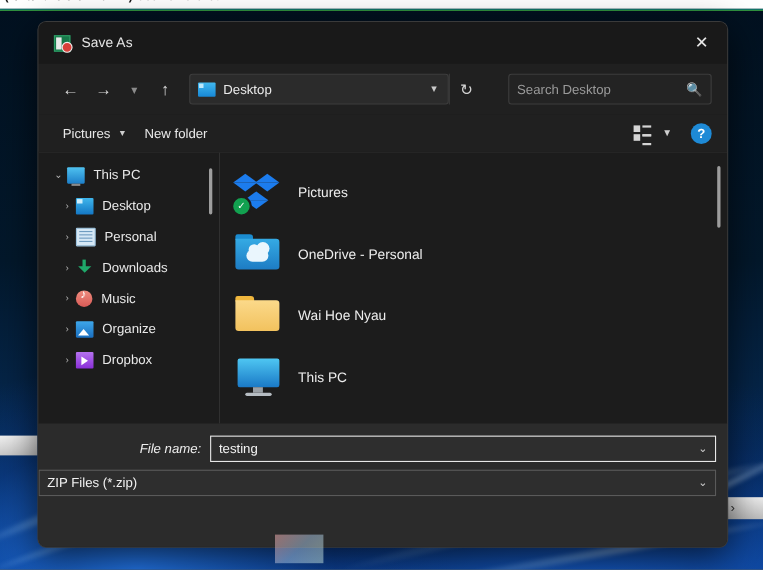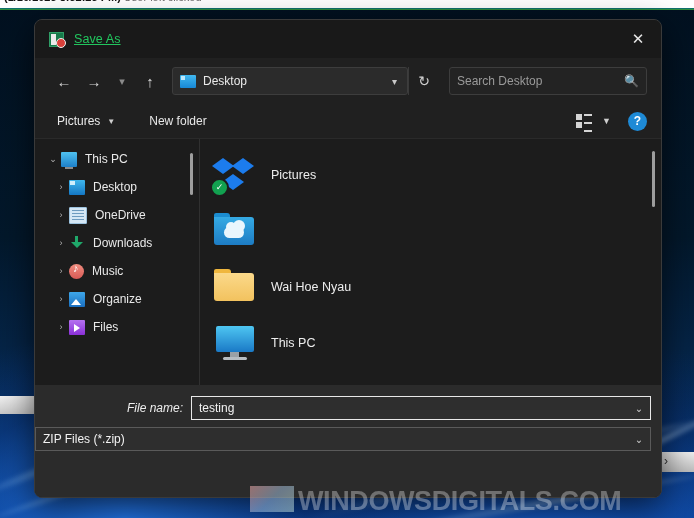--- a/index.html
+++ b/index.html
@@ -108,21 +108,21 @@
   .title-icon .sheet:after {
     content:""; position:absolute; left:1px; top:1px; width:5px; height:11px;
     background:#eaeaea;
   }
   .title-icon .dot {
     position: absolute; right: -1px; bottom: -1px;
     width: 8px; height: 8px; border-radius: 50%;
     background: #d9403a; border: 1px solid #f0f0f0;
   }
   .title-text {
-    font-size: 12.5px; color: #22c55e; letter-spacing: .1px; text-decoration: underline;
+    font-size: 12.5px; color: #e5e5e5; letter-spacing: .1px;
   }
   .close-btn {
     position: absolute; right: 0; top: 0;
     width: 46px; height: 38px;
     display: flex; align-items: center; justify-content: center;
     color: #e8e8e8; font-size: 15px;
   }
 
   
   .navbar {
@@ -169,21 +169,21 @@
   .addr-chev { color: #c9c9c9; font-size: 10px; padding: 0 8px; }
 
   .refresh-btn {
     width: 30px; height: 28px;
     display: flex; align-items: center; justify-content: center;
     color: #d2d2d2; font-size: 14px;
     border-left: 1px solid #3a3a3a;
   }
 
   .searchbox {
-    margin-left: 10px;
+    margin-left: 23px;
     flex: 1;
     height: 28px;
     background: #232323;
     border: 1px solid #3d3d3d;
     border-radius: 3px;
     display: flex;
     align-items: center;
     padding: 0 7px;
     box-sizing: border-box;
   }
@@ -448,21 +448,21 @@
         <div class="search-text">Search Desktop</div>
         <div class="search-icon">🔍</div>
       </div>
     </div>
 
     <div class="cmdbar">
       <div class="cmd-item">
         <span>Pictures</span>
         <span class="cmd-caret">▼</span>
       </div>
-      <div class="cmd-item" style="margin-left:18px;">
+      <div class="cmd-item" style="">
         <span>New folder</span>
       </div>
       <div class="cmd-spacer"></div>
       <div class="view-icon">
         <i></i>
           <i class="line"></i>
           <i></i>
           <i class="line"></i>
       </div>
       <div class="view-caret">▼</div>
@@ -478,41 +478,41 @@
           <span>This PC</span>
         </div>
         <div class="tree-item child">
           <span class="tree-chev">›</span>
           <span class="tree-ico ico-desktop"></span>
           <span>Desktop</span>
         </div>
         <div class="tree-item child">
           <span class="tree-chev">›</span>
           <span class="tree-ico ico-doc"></span>
-          <span>OneDrive</span>
+          <span>Personal</span>
         </div>
         <div class="tree-item child">
           <span class="tree-chev">›</span>
           <span class="tree-ico ico-dl"></span>
           <span>Downloads</span>
         </div>
         <div class="tree-item child">
           <span class="tree-chev">›</span>
           <span class="tree-ico ico-music"></span>
           <span>Music</span>
         </div>
         <div class="tree-item child">
           <span class="tree-chev">›</span>
           <span class="tree-ico ico-pic"></span>
           <span>Organize</span>
         </div>
         <div class="tree-item child">
           <span class="tree-chev">›</span>
           <span class="tree-ico ico-video"></span>
-          <span>Files</span>
+          <span>Dropbox</span>
         </div>
         <div class="navpane-scroll"></div>
       </div>
 
       <div class="splitter"></div>
 
       <div class="filepane">
 
         <div class="file-row">
           <span class="file-ico dbx">
@@ -526,20 +526,21 @@
           </span>
           <span class="file-label">Pictures</span>
         </div>
 
         <div class="file-row">
           <span class="file-ico odf">
             <span class="tab"></span>
               <span class="body2"></span>
               <span class="cloud"></span>
           </span>
+          <span class="file-label">OneDrive - Personal</span>
         </div>
 
         <div class="file-row">
           <span class="file-ico pf">
             <span class="tab"></span>
               <span class="body2"></span>
           </span>
           <span class="file-label">Wai Hoe Nyau</span>
         </div>
 
@@ -570,15 +571,14 @@
         <div class="combo">
           <span class="combo-value">ZIP Files (*.zip)</span>
           <span class="combo-caret">⌄</span>
         </div>
       </div>
 
     </div>
   </div>
 
   <div class="wm-logo"></div>
-  <div class="watermark">WINDOWSDIGITALS.COM</div>
 
 </div>
 
 </body></html>

